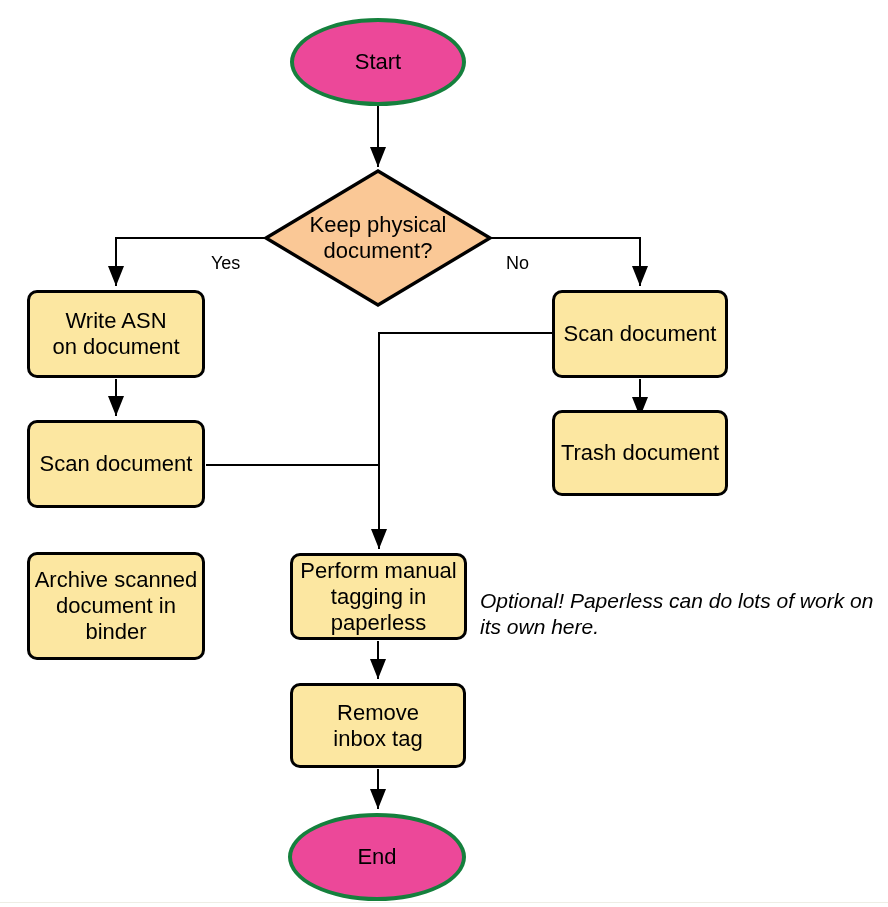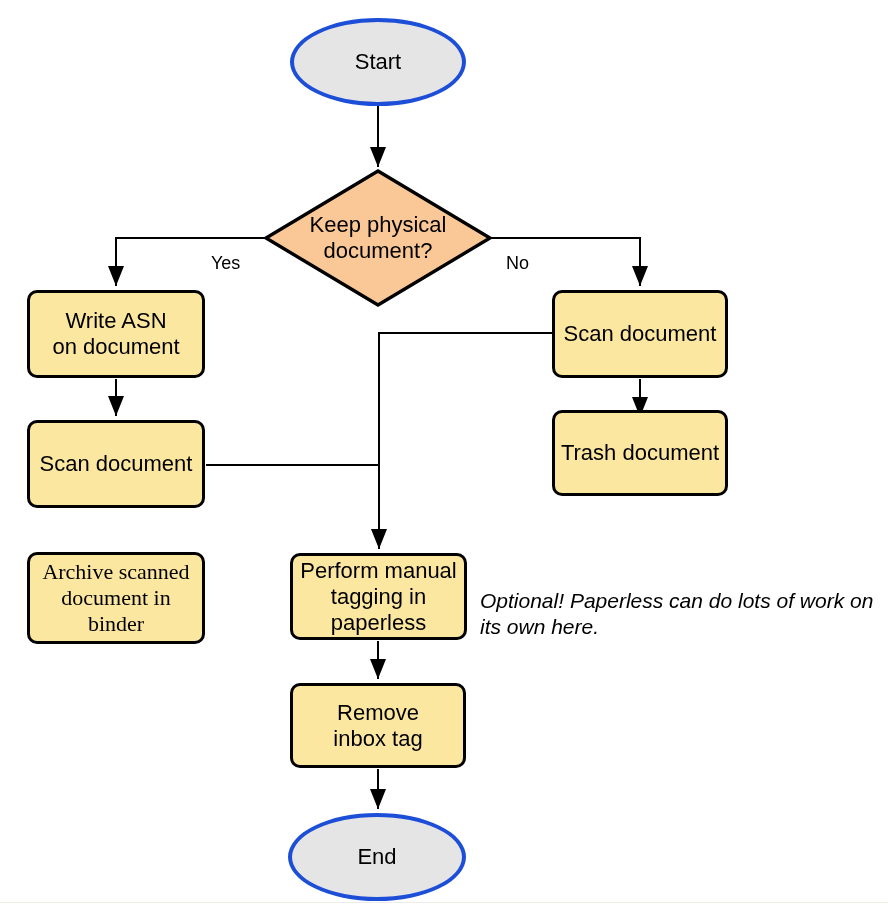--- a/index.html
+++ b/index.html
@@ -27,22 +27,22 @@
     font-size: 22px;
     line-height: 26px;
     box-sizing: border-box;
   }
   .process {
     background: #fce7a1;
     border: 3px solid #000000;
     border-radius: 10px;
   }
   .terminal {
-    background: #e5e5e5;
-    border: 4px solid #1d4ed8;
+    background: #ec4899;
+    border: 4px solid #15803d;
     border-radius: 50%;
   }
   .decision-label {
     position: absolute;
     display: flex;
     align-items: center;
     justify-content: center;
     text-align: center;
     white-space: pre-line;
     font-size: 22px;
@@ -107,21 +107,21 @@
   <span class="edge-label" style="left:211px; top:209px;">Yes</span>
   <span class="edge-label" style="left:506px; top:209px;">No</span>
 
   <div class="node process" style="left:27px; top:290px; width:178px; height:88px;">
     <span>Write ASN
 on document</span>
   </div>
   <div class="node process" style="left:27px; top:420px; width:178px; height:88px;">
     <span>Scan document</span>
   </div>
-  <div class="node process" style="left:27px; top:552px; width:178px; height:92px;font-family:Liberation Serif, serif;">
+  <div class="node process" style="left:27px; top:552px; width:178px; height:108px;">
     <span>Archive scanned
 document in
 binder</span>
   </div>
 
   <div class="node process" style="left:552px; top:290px; width:176px; height:88px;">
     <span>Scan document</span>
   </div>
   <div class="node process" style="left:552px; top:410px; width:176px; height:86px;">
     <span>Trash document</span>

